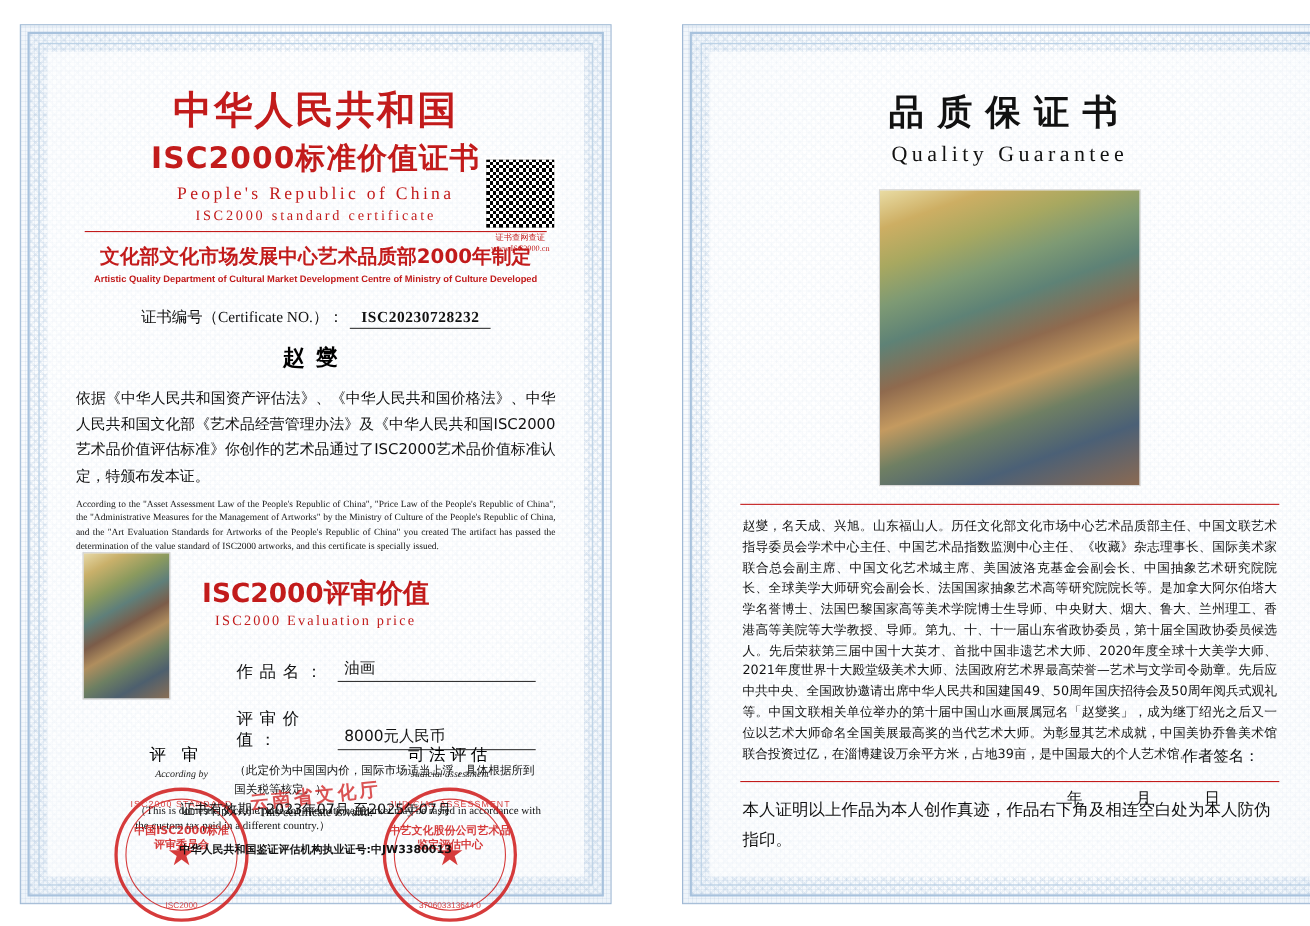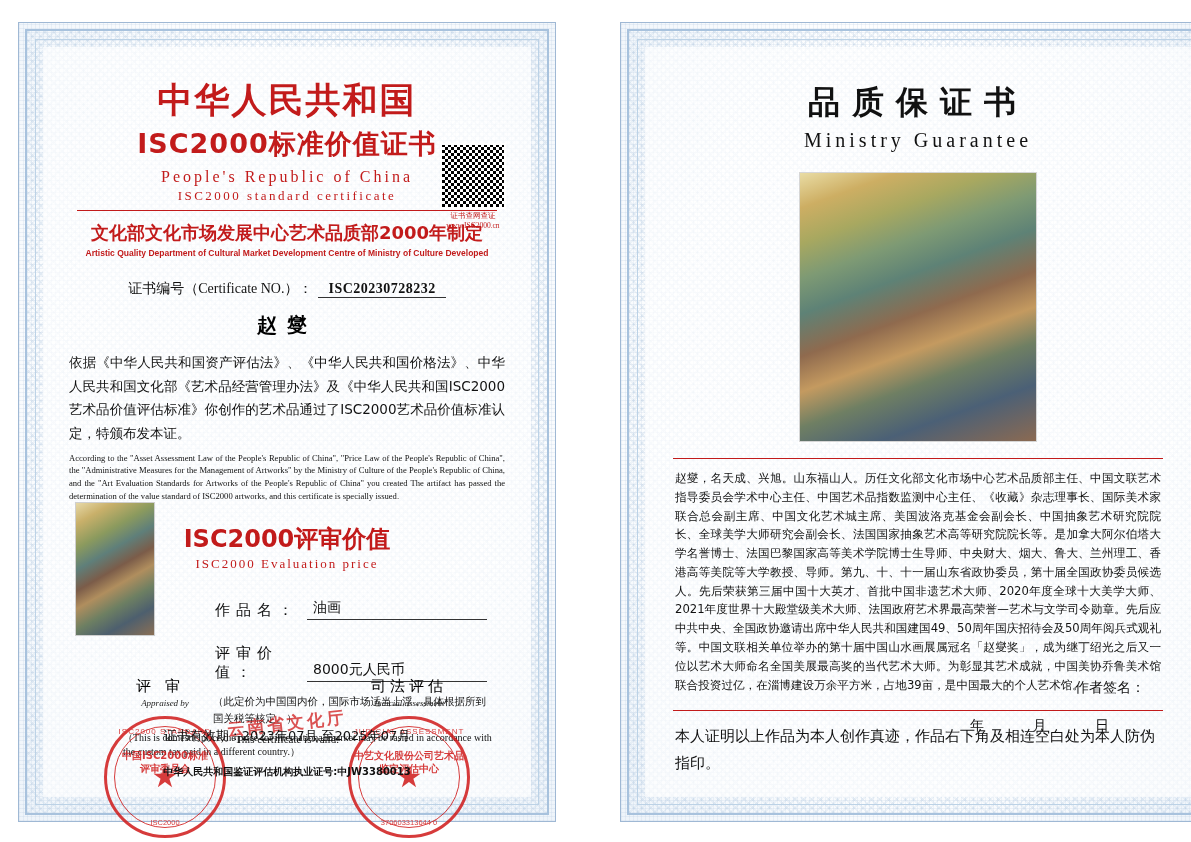--- a/index.html
+++ b/index.html
@@ -268,21 +268,21 @@
           <div class="fvalue">8000元人民币</div>
         </div>
       </div>
 
       <div class="note-cn">（此定价为中国国内价，国际市场适当上浮，具体根据所到国关税等核定。）</div>
       <div class="note-en">（This is domestic price,the price for international market may be rasied in accordance with the custom tax paid in a different country.）</div>
 
       <div class="sign-row">
         <div class="sign-col">
           <div class="sign-cn">评审</div>
-          <div class="sign-en">Appraised by</div>
+          <div class="sign-en">According by</div>
           <div class="stamp">
             <div class="stamp-arc">ISC2000 STANDARD</div>
             <div class="stamp-txt" style="white-space:pre-line">中国ISC2000标准
 评审委员会</div>
             <div class="star">★</div>
             <div class="stamp-bottom">ISC2000</div>
           </div>
         </div>
         <div class="sign-col">
           <div class="sign-cn" style="letter-spacing:4px">司法评估</div>
@@ -301,21 +301,21 @@
       <div class="valid">证书有效期：2023年07月 至2025年07月</div>
       <div class="valid-en">This certificate  is valid.</div>
       <div class="license">中华人民共和国鉴证评估机构执业证号:中JW3380013</div>
     </div>
   </div>
 
   <div class="cert right">
     <div class="guilloche"></div>
     <div class="inner">
       <div class="r-title1">品质保证书</div>
-      <div class="r-title2">Ministry  Guarantee</div>
+      <div class="r-title2">Quality  Guarantee</div>
 
       <div class="artwork"></div>
 
       <div class="hr-red"></div>
       <div class="bio">赵燮，名天成、兴旭。山东福山人。历任文化部文化市场中心艺术品质部主任、中国文联艺术指导委员会学术中心主任、中国艺术品指数监测中心主任、《收藏》杂志理事长、国际美术家联合总会副主席、中国文化艺术城主席、美国波洛克基金会副会长、中国抽象艺术研究院院长、全球美学大师研究会副会长、法国国家抽象艺术高等研究院院长等。是加拿大阿尔伯塔大学名誉博士、法国巴黎国家高等美术学院博士生导师、中央财大、烟大、鲁大、兰州理工、香港高等美院等大学教授、导师。第九、十、十一届山东省政协委员，第十届全国政协委员候选人。先后荣获第三届中国十大英才、首批中国非遗艺术大师、2020年度全球十大美学大师、2021年度世界十大殿堂级美术大师、法国政府艺术界最高荣誉—艺术与文学司令勋章。先后应中共中央、全国政协邀请出席中华人民共和国建国49、50周年国庆招待会及50周年阅兵式观礼等。中国文联相关单位举办的第十届中国山水画展属冠名「赵燮奖」，成为继丁绍光之后又一位以艺术大师命名全国美展最高奖的当代艺术大师。为彰显其艺术成就，中国美协乔鲁美术馆联合投资过亿，在淄博建设万余平方米，占地39亩，是中国最大的个人艺术馆。</div>
       <div class="hr-red"></div>
       <div class="declare">本人证明以上作品为本人创作真迹，作品右下角及相连空白处为本人防伪指印。</div>
 
       <div class="sig-line">作者签名：</div>
       <div class="date-line">年  月  日</div>

